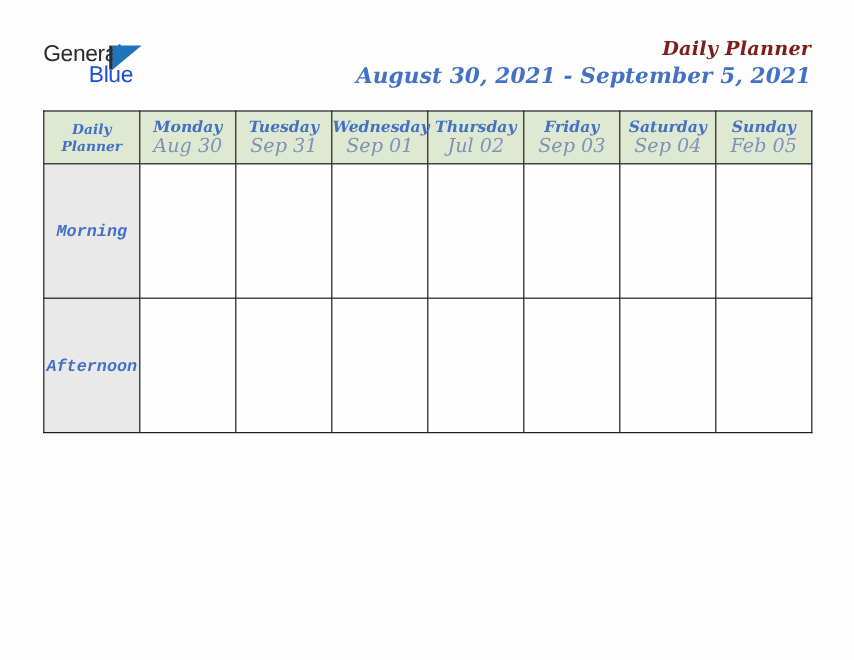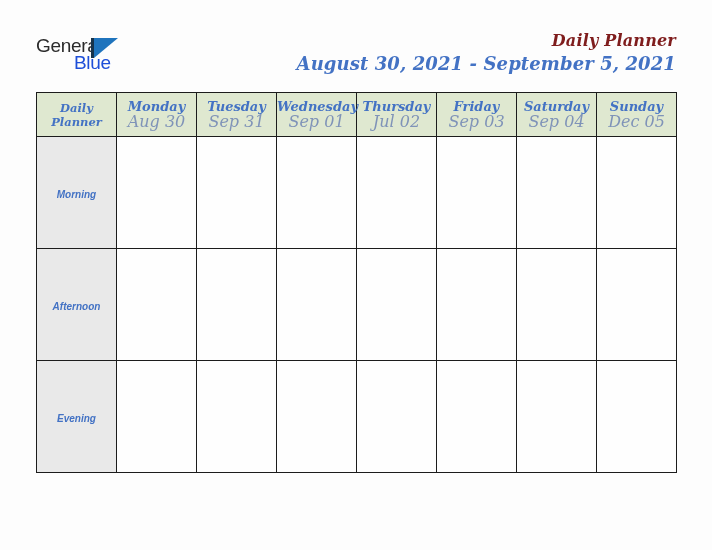--- a/index.html
+++ b/index.html
@@ -158,24 +158,24 @@
     display: block;
   }
 
   tbody td.row-label {
     background: #e9e9e9;
     height: 111px;
     vertical-align: middle;
     text-align: center;
   }
   .rowlabel-text {
-    font-family: Liberation Sans, sans-serif;
-    font-style: italic;
-    font-weight: bold;
-    font-size: 10px;
+    font-family: Liberation Mono, monospace;
+    font-style: italic;
+    font-weight: bold;
+    font-size: 14px;
     color: #4372c4;
     line-height: 14px;
     text-align: right;
   }
   tbody td.slot {
     background: #fefefe;
     height: 111px;
   }
 </style>
 </head>
@@ -237,21 +237,21 @@
         <th>
           <span class="dayname">Friday</span>
           <span class="daydate">Sep 03</span>
         </th>
         <th>
           <span class="dayname">Saturday</span>
           <span class="daydate">Sep 04</span>
         </th>
         <th>
           <span class="dayname">Sunday</span>
-          <span class="daydate">Dec 05</span>
+          <span class="daydate">Feb 05</span>
         </th>
       </tr>
     </thead>
     <tbody>
       <tr>
         <td class="row-label">
           <span class="rowlabel-text">Morning</span>
         </td>
         <td class="slot"></td>
         <td class="slot"></td>
@@ -266,28 +266,16 @@
           <span class="rowlabel-text">Afternoon</span>
         </td>
         <td class="slot"></td>
         <td class="slot"></td>
         <td class="slot"></td>
         <td class="slot"></td>
         <td class="slot"></td>
         <td class="slot"></td>
         <td class="slot"></td>
       </tr>
-      <tr>
-        <td class="row-label">
-          <span class="rowlabel-text">Evening</span>
-        </td>
-        <td class="slot"></td>
-        <td class="slot"></td>
-        <td class="slot"></td>
-        <td class="slot"></td>
-        <td class="slot"></td>
-        <td class="slot"></td>
-        <td class="slot"></td>
-      </tr>
     </tbody>
   </table>
 
 </div>
 
 </body></html>

